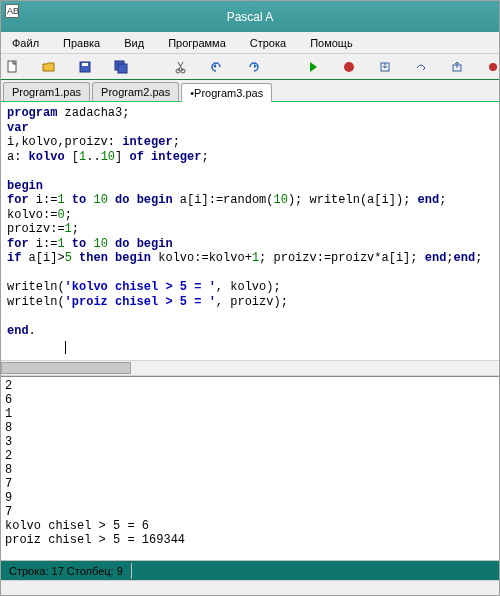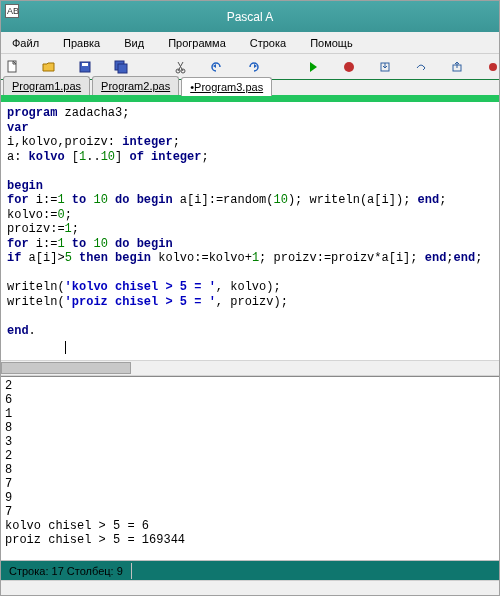--- a/index.html
+++ b/index.html
@@ -73,22 +73,21 @@
     height: 18px;
     background: #c0c0c0;
     margin: 0 2px;
   }
   .tabs {
     height: 22px;
     background: #f0f0f0;
     display: flex;
     align-items: flex-end;
     padding-left: 2px;
-    border-bottom: 7px solid #22c55e;
-    text-decoration: underline;
+    border-bottom: 1px solid #22c55e;
   }
   .tab {
     padding: 3px 8px;
     font-size: 11px;
     background: #e4e4e4;
     border: 1px solid #a0a0a0;
     border-bottom: none;
     margin-right: 2px;
     border-radius: 3px 3px 0 0;
     cursor: default;

